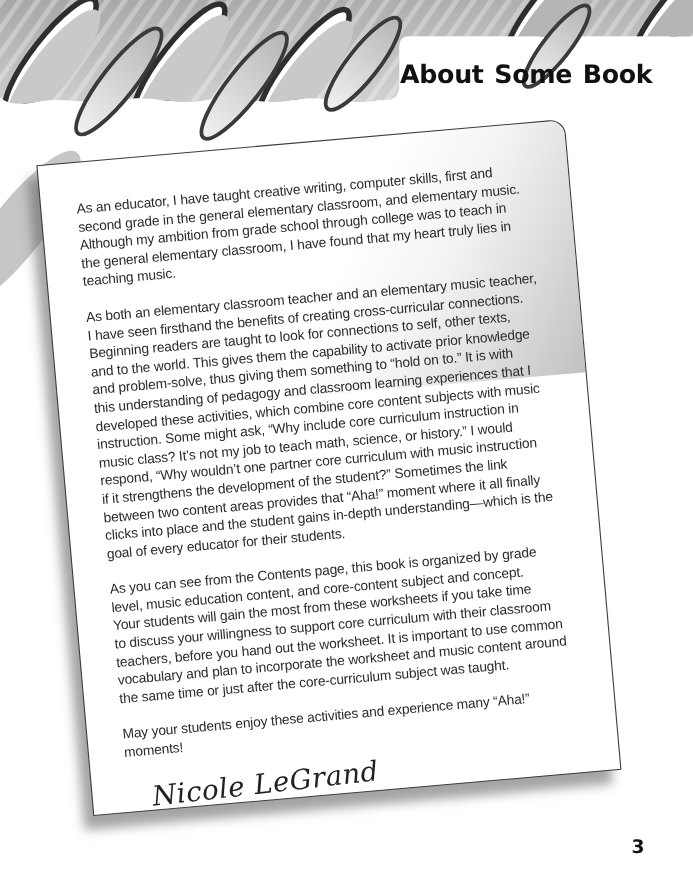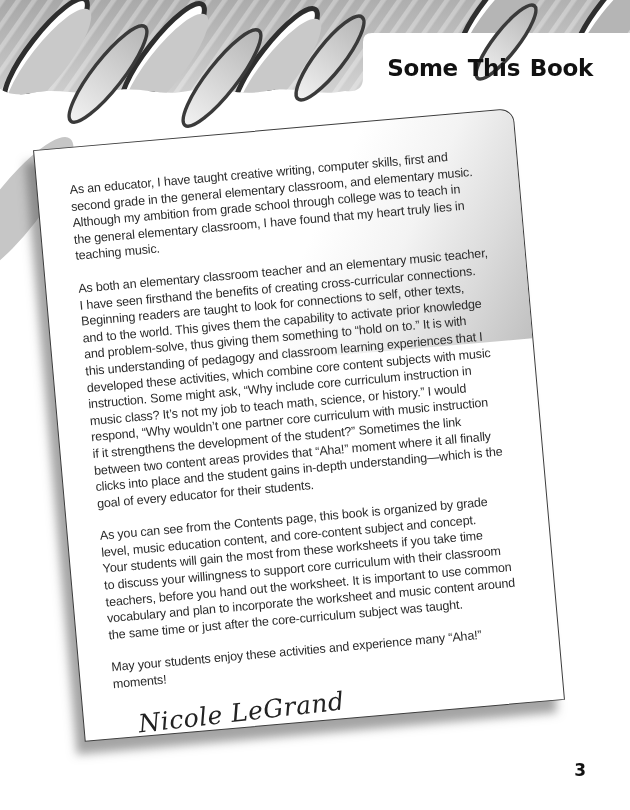--- a/index.html
+++ b/index.html
@@ -111,21 +111,21 @@
     </g>
     <g transform="translate(506,42) rotate(38)">
       <ellipse rx="12" ry="46" fill="url(#hangGrad)" stroke="#3a3a3a" stroke-width="3.5"></ellipse>
     </g>
 
     <g transform="translate(16,208) rotate(38)">
       <ellipse rx="24" ry="88" fill="#c6c6c6"></ellipse>
     </g>
   </svg>
 
-  <h1 class="title">Some This Book</h1>
+  <h1 class="title">About Some Book</h1>
 
   <div class="paper">
     <div class="letter-text">
       <p class="para">As an educator, I have taught creative writing, computer skills, first and
 second grade in the general elementary classroom, and elementary music.
 Although my ambition from grade school through college was to teach in
 the general elementary classroom, I have found that my heart truly lies in
 teaching music.</p>
       <p class="para">As both an elementary classroom teacher and an elementary music teacher,
 I have seen firsthand the benefits of creating cross-curricular connections.

